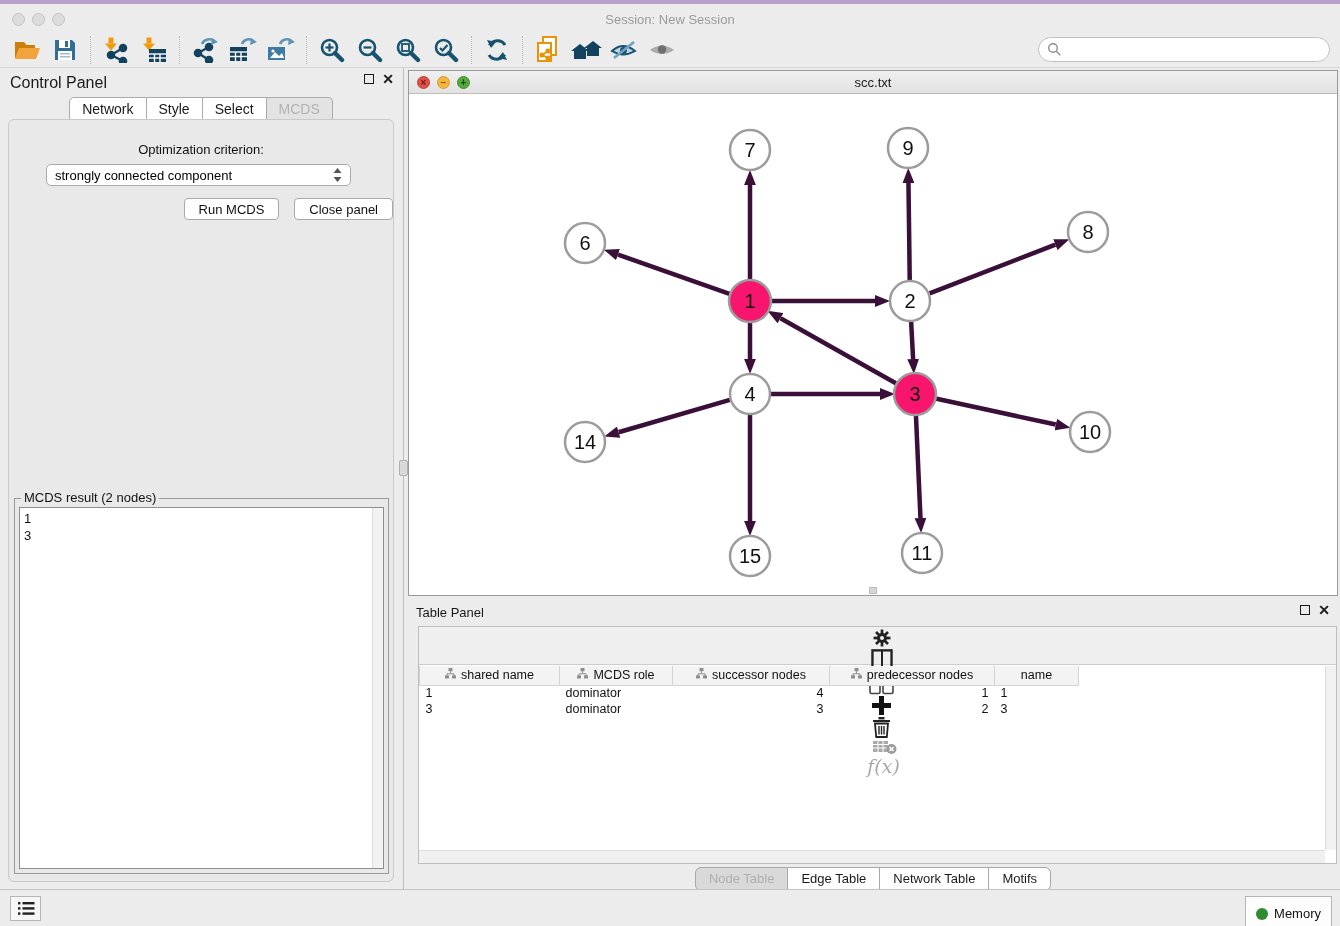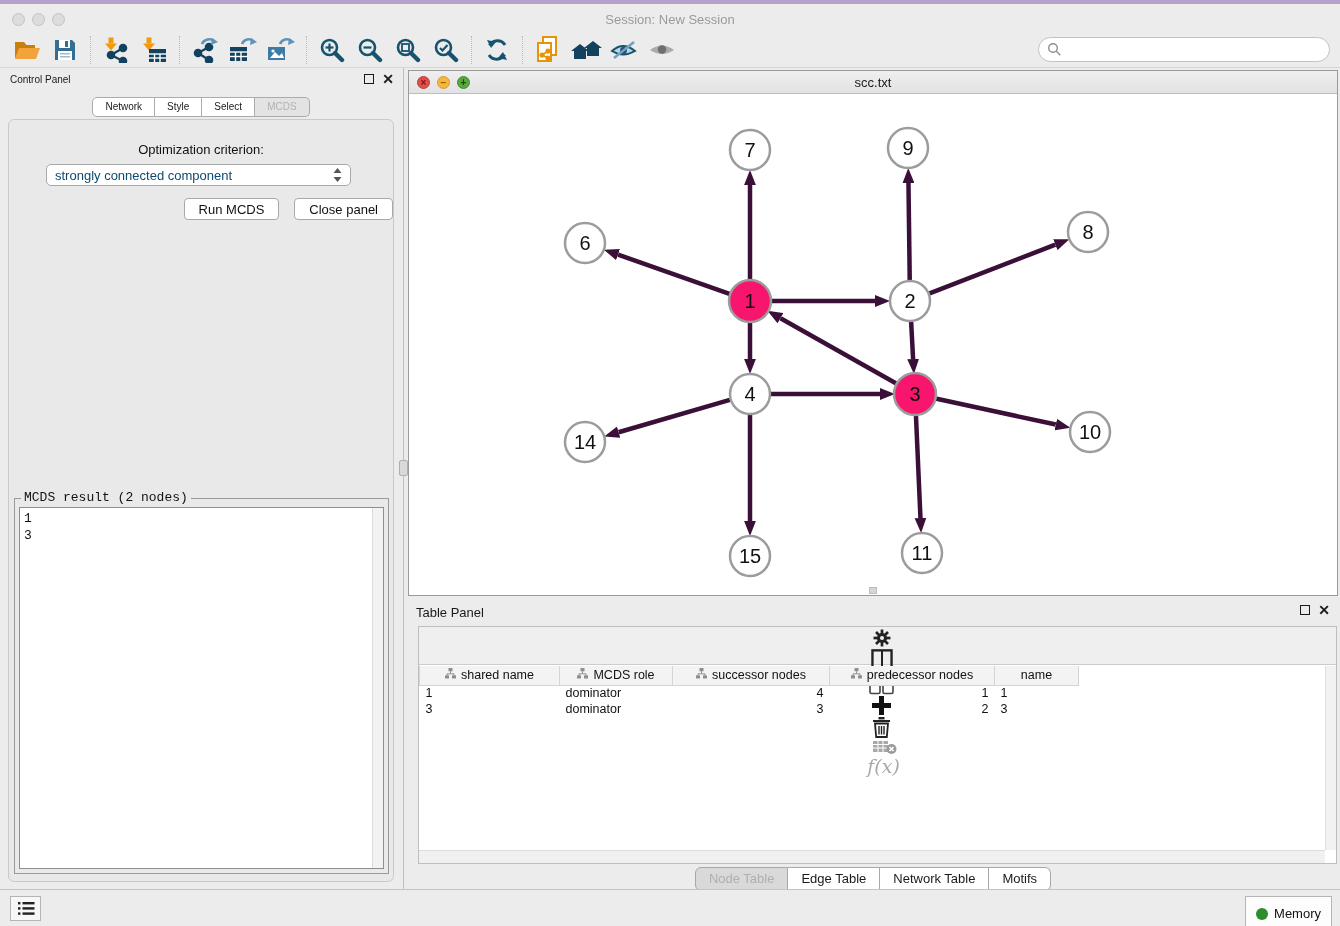--- a/index.html
+++ b/index.html
@@ -14,36 +14,36 @@
   
   .toolbar { position:absolute; top:28px; left:0; right:0; height:36px; border-bottom:1px solid #D6D6D6; display:flex; align-items:center; }
   .tb-btn { width:38px; height:32px; display:flex; align-items:center; justify-content:center; cursor:default; }
   .tb-sep { width:1px; height:28px; margin:0 6px; border-left:1px dotted #B9B9B9; }
   .search-wrap { position:absolute; right:10px; top:5px; width:292px; height:25px; background:#fff; border:1px solid #C2C2C2; border-radius:13px; display:flex; align-items:center; padding-left:8px; }
   .search-wrap input { border:none; outline:none; font-size:13px; width:250px; background:transparent; color:#333; }
 
   
   .cpanel { position:absolute; top:64px; left:0; width:402px; height:824px; }
   .cp-head { position:absolute; top:0; left:0; right:0; height:26px; }
-  .cp-title { position:absolute; left:10px; top:6px; font-size:10px; color:#1A1A1A; }
+  .cp-title { position:absolute; left:10px; top:6px; font-size:16px; color:#1A1A1A; }
   .win-btns { position:absolute; right:8px; top:6px; display:flex; gap:8px; align-items:center; }
   .float-ic { width:10px; height:10px; border:1.5px solid #1A1A1A; display:inline-block; }
   .close-ic { font-size:14px; font-weight:bold; color:#1A1A1A; line-height:10px; }
   .cp-tabs { position:absolute; top:29px; left:0; right:0; display:flex; justify-content:center; }
-  .tab { font-size:10px; padding:3px 12px 4px; background:#fff; border:1px solid #ABABAB; border-left:none; color:#1A1A1A; }
+  .tab { font-size:14px; padding:3px 12px 4px; background:#fff; border:1px solid #ABABAB; border-left:none; color:#1A1A1A; }
   .tab:first-child { border-left:1px solid #ABABAB; border-top-left-radius:5px; border-bottom-left-radius:5px; }
   .tab:last-child { border-top-right-radius:5px; border-bottom-right-radius:5px; }
   .tab.sel { background:#E3E3E3; color:#B2B2B2; }
   .cp-body { position:absolute; top:51px; left:8px; right:8px; bottom:10px; background:#E9E9E9; border:1px solid #C9C9C9; border-radius:6px; }
   .opt-label { position:absolute; top:22px; left:0; right:0; text-align:center; font-size:13px; color:#111; }
-  .dropdown { position:absolute; top:44px; left:37px; right:42px; height:22px; background:#fff; border:1px solid #A9A9A9; border-radius:5px; font-size:13px; color:#0c4a6e; display:flex; align-items:center; padding:0 8px; }
+  .dropdown { position:absolute; top:44px; left:37px; right:42px; height:22px; background:#fff; border:1px solid #A9A9A9; border-radius:5px; font-size:13px; color:#000000; display:flex; align-items:center; padding:0 8px; }
   .dropdown .dd-txt { flex:1; }
   .btn-row { position:absolute; top:78px; left:0; right:0; display:flex; justify-content:flex-end; gap:15px; }
   .pbtn { background:#fff; border:1px solid #A9A9A9; border-radius:4px; font-size:13px; color:#111; padding:2px 14px; height:22px; font-family:"Liberation Sans",sans-serif; }
-  .fieldset { position:absolute; left:5px; right:4px; top:378px; bottom:7px; border:1px solid #9A9A9A;font-family:Liberation Mono, monospace; }
+  .fieldset { position:absolute; left:5px; right:4px; top:378px; bottom:7px; border:1px solid #9A9A9A; }
   .legend { position:absolute; top:-9px; left:6px; background:#E9E9E9; padding:0 3px; font-size:13px; color:#111; }
   .result-box { position:absolute; left:4px; right:4px; top:8px; bottom:4px; background:#fff; border:1px solid #8E8E8E; font-size:13px; color:#111; padding:2px 4px; white-space:pre-line; line-height:17px; }
   .result-scroll { position:absolute; right:5px; top:9px; bottom:5px; width:11px; background:#F2F2F2; border-left:1px solid #DDD; }
 
   
   .vsplit { position:absolute; top:64px; left:403px; width:3px; height:824px; background:#ECECEC; border-left:1px solid #BFBFBF; }
   .vsplit-handle { position:absolute; top:392px; left:-5px; width:9px; height:16px; background:#D9D9D9; border:1px solid #AFAFAF; border-radius:2px; }
 
   
   .netwin { position:absolute; left:408px; top:66px; width:930px; height:526px; border:1px solid #9A9A9A; background:#fff; }

